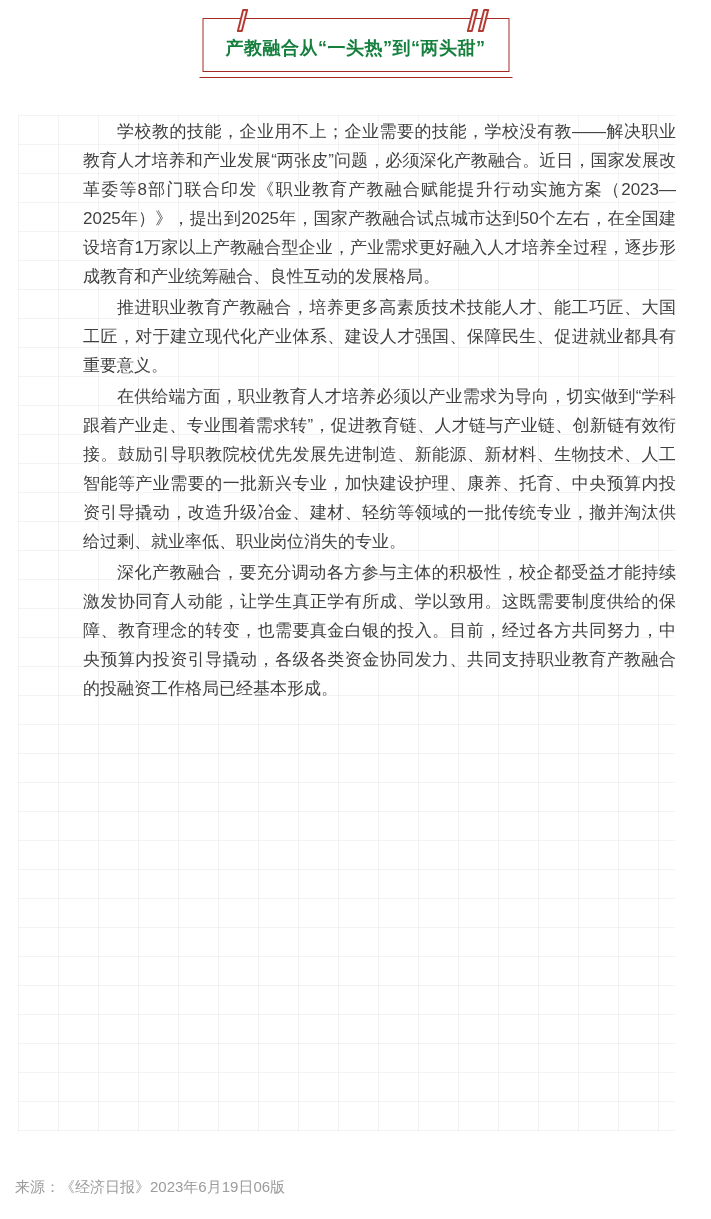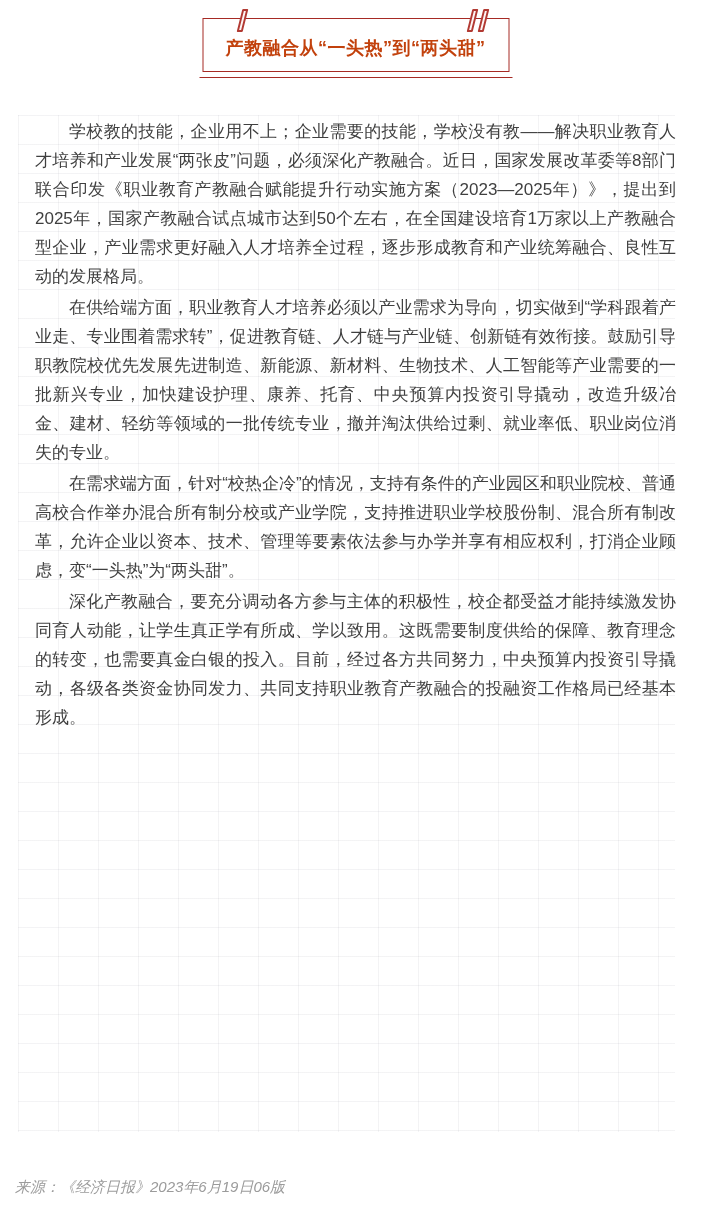--- a/index.html
+++ b/index.html
@@ -43,21 +43,21 @@
   }
   .title-box::after {
     content: "";
     position: absolute;
     left: -4px;
     right: -4px;
     bottom: -7px;
     border-bottom: 1px solid #a62a24;
   }
   .title-text {
-    color: #c2410c;
+    color: #15803d;
     font-size: 18px;
     font-weight: bold;
     letter-spacing: 0.5px;
     white-space: nowrap;
     padding-top: 6px;
   }
   .quote-marks {
     position: absolute;
     top: -10px;
     display: flex;
@@ -81,30 +81,30 @@
     left: 35px;
     width: 641px;
     color: #3f3f3f;
     font-size: 17px;
     line-height: 29px;
     text-align: justify;
   }
   .article p {
     text-indent: 2em;
     margin-bottom: 2px;
+    margin-left: 48px;
   }
 
   
   .source-line {
     position: absolute;
     left: 15px;
     top: 1178px;
     color: #9b9b9b;
     font-size: 15px;
-    font-style: italic;
   }
 </style>
 </head>
 <body>
 
 <div class="page">
 
   <div class="grid-bg"></div>
 
   <div class="title-box">
@@ -113,20 +113,20 @@
     </div>
     <div class="quote-marks right">
       <span class="quote-slash"></span>
       <span class="quote-slash"></span>
     </div>
     <div class="title-text">产教融合从“一头热”到“两头甜”</div>
   </div>
 
   <div class="article" id="article-body">
       <p>学校教的技能，企业用不上；企业需要的技能，学校没有教——解决职业教育人才培养和产业发展“两张皮”问题，必须深化产教融合。近日，国家发展改革委等8部门联合印发《职业教育产教融合赋能提升行动实施方案（2023—2025年）》，提出到2025年，国家产教融合试点城市达到50个左右，在全国建设培育1万家以上产教融合型企业，产业需求更好融入人才培养全过程，逐步形成教育和产业统筹融合、良性互动的发展格局。</p>
+      <p>推进职业教育产教融合，培养更多高素质技术技能人才、能工巧匠、大国工匠，对于建立现代化产业体系、建设人才强国、保障民生、促进就业都具有重要意义。</p>
       <p>在供给端方面，职业教育人才培养必须以产业需求为导向，切实做到“学科跟着产业走、专业围着需求转”，促进教育链、人才链与产业链、创新链有效衔接。鼓励引导职教院校优先发展先进制造、新能源、新材料、生物技术、人工智能等产业需要的一批新兴专业，加快建设护理、康养、托育、中央预算内投资引导撬动，改造升级冶金、建材、轻纺等领域的一批传统专业，撤并淘汰供给过剩、就业率低、职业岗位消失的专业。</p>
-      <p>在需求端方面，针对“校热企冷”的情况，支持有条件的产业园区和职业院校、普通高校合作举办混合所有制分校或产业学院，支持推进职业学校股份制、混合所有制改革，允许企业以资本、技术、管理等要素依法参与办学并享有相应权利，打消企业顾虑，变“一头热”为“两头甜”。</p>
       <p>深化产教融合，要充分调动各方参与主体的积极性，校企都受益才能持续激发协同育人动能，让学生真正学有所成、学以致用。这既需要制度供给的保障、教育理念的转变，也需要真金白银的投入。目前，经过各方共同努力，中央预算内投资引导撬动，各级各类资金协同发力、共同支持职业教育产教融合的投融资工作格局已经基本形成。</p>
     </div>
 
   <div class="source-line">来源：《经济日报》2023年6月19日06版</div>
 
 </div>
 
 </body></html>

